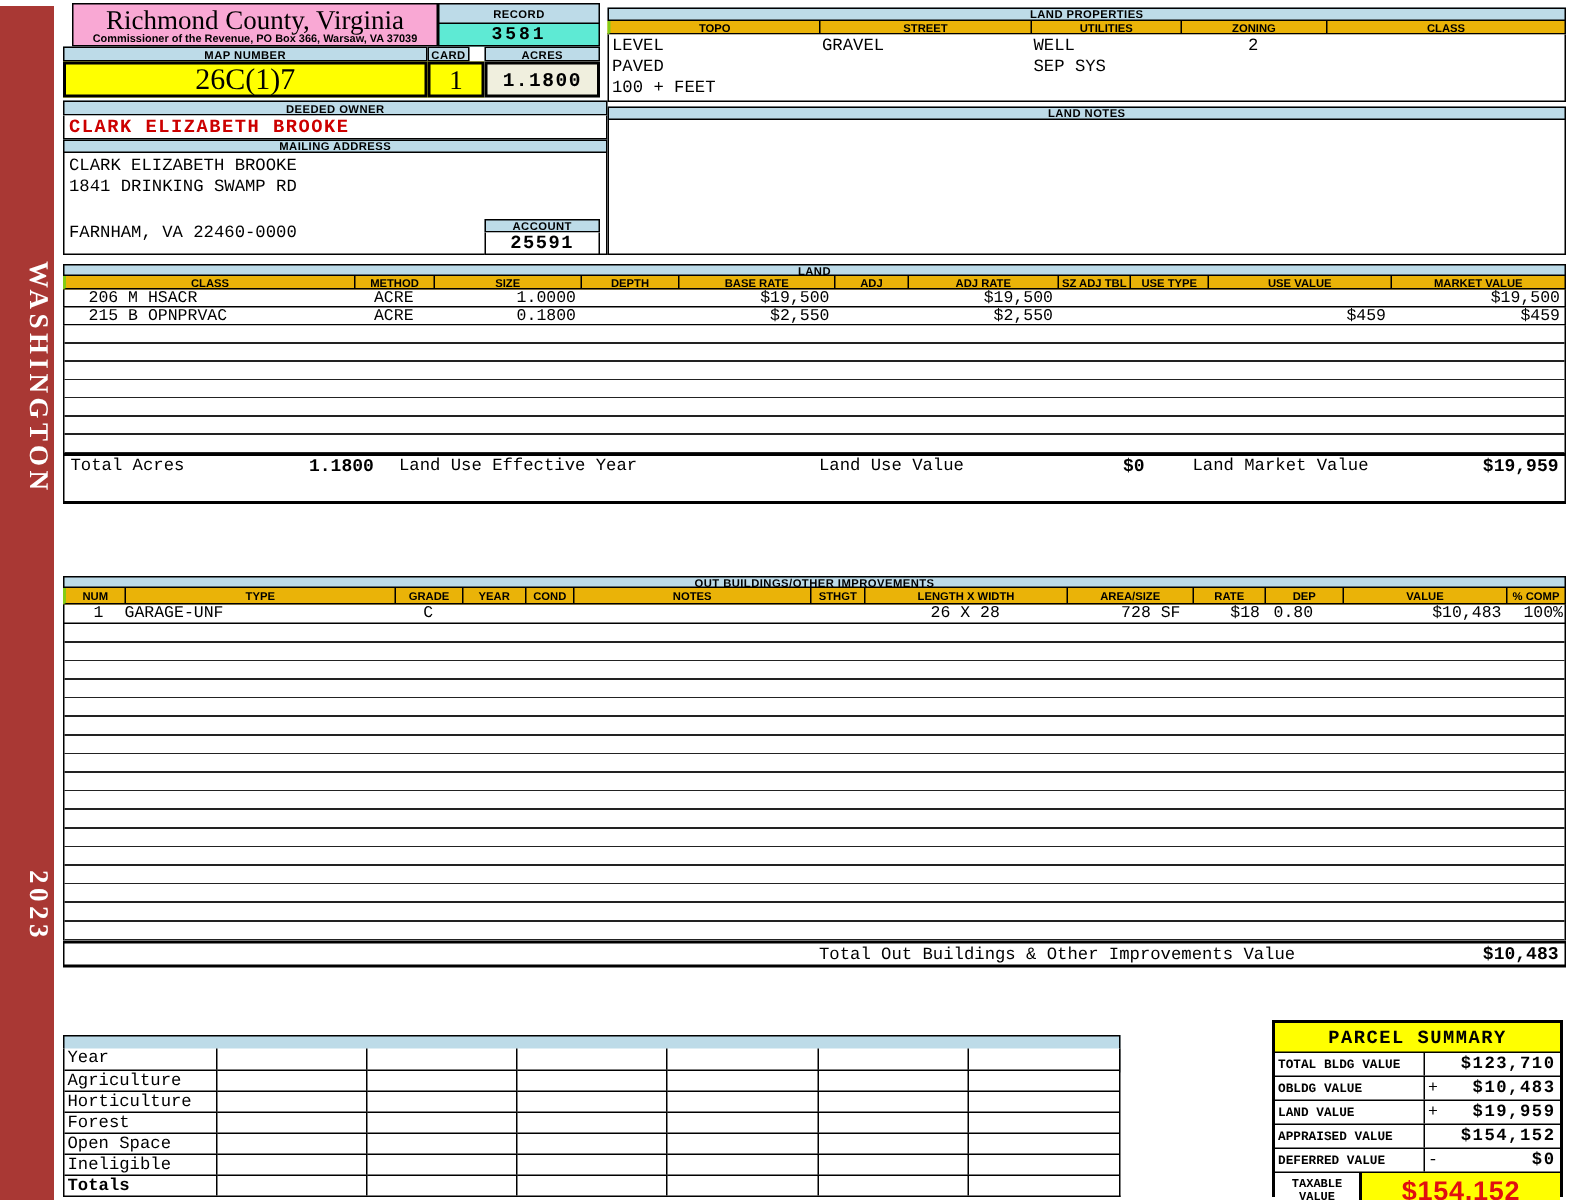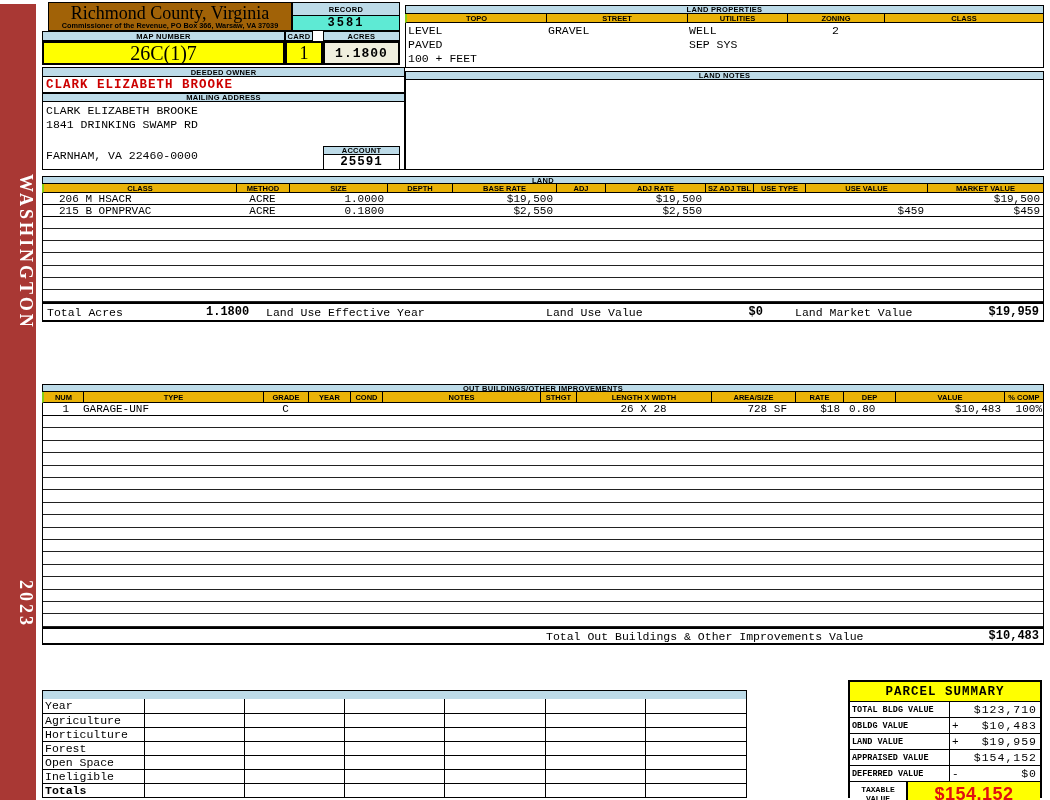--- a/index.html
+++ b/index.html
@@ -22,41 +22,41 @@
            border-left:1px solid #000;border-right:1px solid #000;border-bottom:1px solid #000;
            align-items:center;white-space:nowrap;}
   .datarow>span{overflow:hidden;}
   .r{text-align:right;padding-right:3px;}
   .c{text-align:center;}
   .emptyrows{border-left:1px solid #000;border-right:1px solid #000;}
   .totalrow{border:1px solid #000;border-top:2px solid #000;border-bottom:2px solid #000;background:#fff;
             font-family:"Liberation Mono","DejaVu Sans Mono",monospace;font-size:11.5px;}
   .totalrow b{font-size:12px;}
   
-  .titlebox{left:48px;top:2px;width:244px;height:29px;border:1px solid #000;text-align:center;background:#a16207;}
+  .titlebox{left:48px;top:2px;width:244px;height:29px;border:1px solid #000;text-align:center;background:#f9a8d4;}
   .county-title{font-family:"Liberation Serif","DejaVu Serif",serif;font-size:18px;line-height:18px;margin-top:1px;}
   .county-sub{font-size:7.3px;font-weight:bold;line-height:8px;}
   .cellval{display:flex;align-items:center;justify-content:center;border:2px solid #000;}
   
   .luva{display:grid;grid-template-columns:102px repeat(6,1fr);grid-template-rows:repeat(7,1fr);
         border:1px solid #000;border-top:none;background:#fff;}
   .luva>span{border-right:1px solid #000;border-top:1px solid #000;font-family:"Liberation Mono","DejaVu Sans Mono",monospace;
              font-size:11.5px;line-height:13px;padding-left:2px;overflow:hidden;white-space:nowrap;}
   .luva>span:nth-child(-n+7){border-top:none;}
   .luva>span:nth-child(7n){border-right:none;}
   
   .psum{left:848px;top:680px;width:194px;height:118px;border:2px solid #000;background:#fff;}
   .psum-title{height:19px;background:#FFFF00;border-bottom:1px solid #000;display:flex;align-items:center;justify-content:center;
               font-family:"Liberation Mono","DejaVu Sans Mono",monospace;font-weight:bold;font-size:12.5px;letter-spacing:1px;}
   .psrow{height:15px;display:flex;border-bottom:1px solid #000;align-items:center;
          font-family:"Liberation Mono","DejaVu Sans Mono",monospace;}
   .psrow .lbl{width:97px;border-right:1px solid #000;font-size:8.5px;font-weight:bold;padding-left:2px;height:100%;
               display:flex;align-items:center;overflow:hidden;white-space:nowrap;}
   .psrow .op{width:13px;font-size:11px;text-align:left;padding-left:2px;}
-  .psrow .val{flex:1;font-size:11.5px;font-weight:normal;text-align:right;padding-right:3px;letter-spacing:1px;}
+  .psrow .val{flex:1;font-size:11.5px;font-weight:bold;text-align:right;padding-right:3px;letter-spacing:1px;}
   .pstax{height:24px;display:flex;background:#FFFF00;}
   .pstax .lbl{width:56px;background:#fff;border-right:2px solid #000;font-family:"Liberation Mono","DejaVu Sans Mono",monospace;
               font-size:8px;font-weight:bold;display:flex;flex-direction:column;align-items:center;justify-content:center;line-height:9px;}
   .pstax .val{flex:1;display:flex;align-items:center;justify-content:center;color:#E01010;
               font-weight:bold;font-size:18px;font-family:"Liberation Sans",sans-serif;letter-spacing:.5px;}
 </style>
 </head>
 <body>
 
 <div class="abs sidebar">
@@ -173,21 +173,21 @@
   <span></span>
   <span class="r">$2,550</span>
   <span></span>
   <span class="r">$2,550</span>
   <span></span>
   <span></span>
   <span class="r">$459</span>
   <span class="r">$459</span>
 </div>
 <div class="abs emptyrows" style="left:42px;top:217px;width:1002px;height:85px;background:repeating-linear-gradient(to bottom,#ffffff 0 11.15px,#222222 11.15px 12.15px);"></div>
-<div class="abs totalrow" style="left:42px;top:302px;width:1002px;height:20px;display:flex;align-items:center;">
+<div class="abs totalrow" style="left:42px;top:302px;width:1002px;height:34px;display:flex;">
   <span style="margin-left:4px;">Total Acres</span>
   <b style="position:absolute;left:163px;">1.1800</b>
   <span style="position:absolute;left:223px;">Land Use Effective Year</span>
   <span style="position:absolute;left:503px;">Land Use Value</span>
   <b style="position:absolute;left:660px;width:60px;text-align:right;">$0</b>
   <span style="position:absolute;left:752px;">Land Market Value</span>
   <b style="position:absolute;right:4px;">$19,959</b>
 </div>
 
 <div class="abs bluebar" style="left:42px;top:384px;width:1002px;height:8px;">

